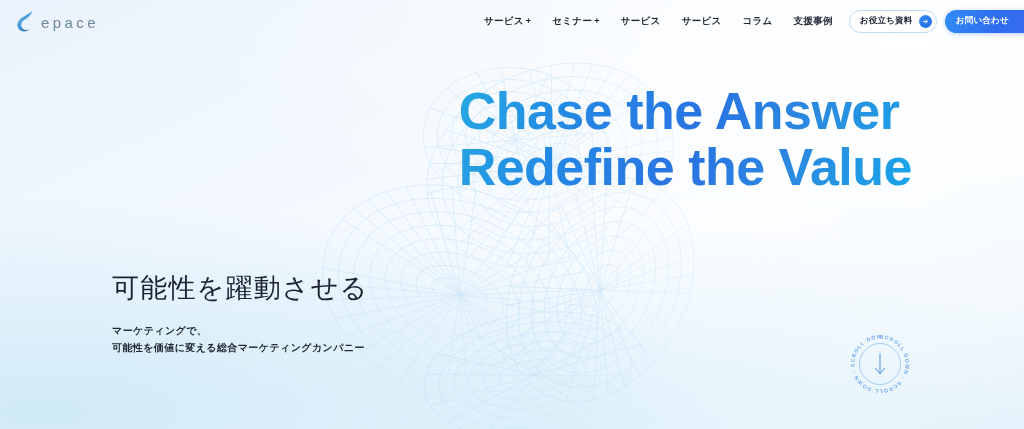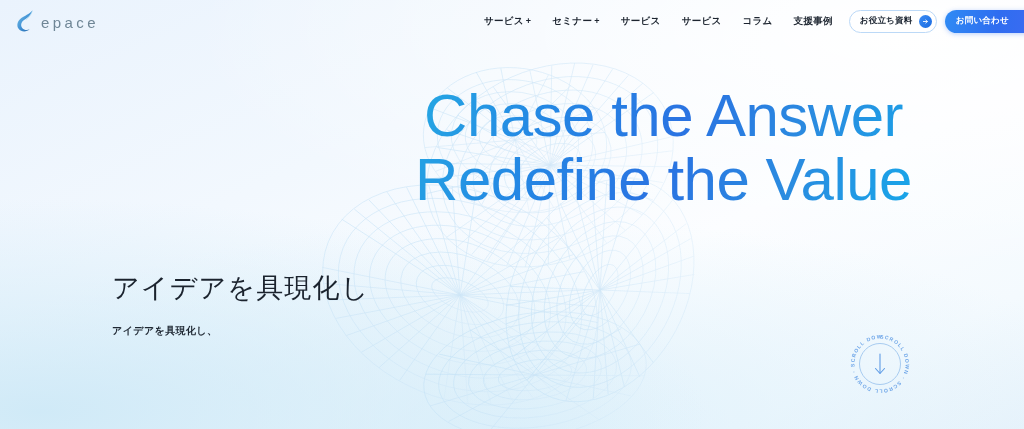--- a/index.html
+++ b/index.html
@@ -74,22 +74,22 @@
   .btn-primary {
     width:100px; padding:0 4px 0 11px;
     background:linear-gradient(100deg,#2f8bf4 0%,#2f6df0 52%,#3f6bf2 100%);
     box-shadow:0 1px 5px rgba(46,115,240,.34);
   }
   .btn-primary .btn-label { color:#ffffff;font-family:Liberation Serif, serif; }
 
   
   .hero-en {
     position:absolute; right:112px; top:84px;
-    text-align:center; z-index:20;
-    font-size:60px; line-height:1.07; font-weight:400;
+    text-align:left; z-index:20;
+    font-size:52px; line-height:1.07; font-weight:700;
     letter-spacing:-0.5px;
     background:linear-gradient(112deg,#25a9e3 0%,#2487e4 26%,#2a73e2 52%,#2a8ce0 76%,#18a6e9 100%);
     -webkit-background-clip:text; background-clip:text;
     -webkit-text-fill-color:transparent; color:transparent;
     white-space:nowrap;
   }
   .hero-en .l2 { display:block; }
 
   
   .hero-jp { position:absolute; left:112px; top:268px; z-index:20; }
@@ -327,24 +327,25 @@
     </div>
   </header>
 
   <div class="hero-en">
     <span class="l1">Chase the Answer</span>
     <span class="l2">Redefine the Value</span>
   </div>
 
   <div class="hero-jp">
     <h2>
-      <span>アイデアを具現化し</span><br>
+      <span>可能性を躍動させる</span><br>
     </h2>
     <p class="sub">
-      <span>アイデアを具現化し、</span><br>
+      <span>マーケティングで、</span><br>
+      <span>可能性を価値に変える総合マーケティングカンパニー</span>
     </p>
   </div>
 
   <div class="scroll">
     <svg viewBox="0 0 62 62" xmlns="http://www.w3.org/2000/svg">
       <defs>
         <path id="ringpath" d="M31,31 m0,-25.5 a25.5,25.5 0 1,1 -0.01,0"></path>
       </defs>
       <circle class="ring-circle" cx="31" cy="31" r="20.5"></circle>
       <text class="ring-text">

